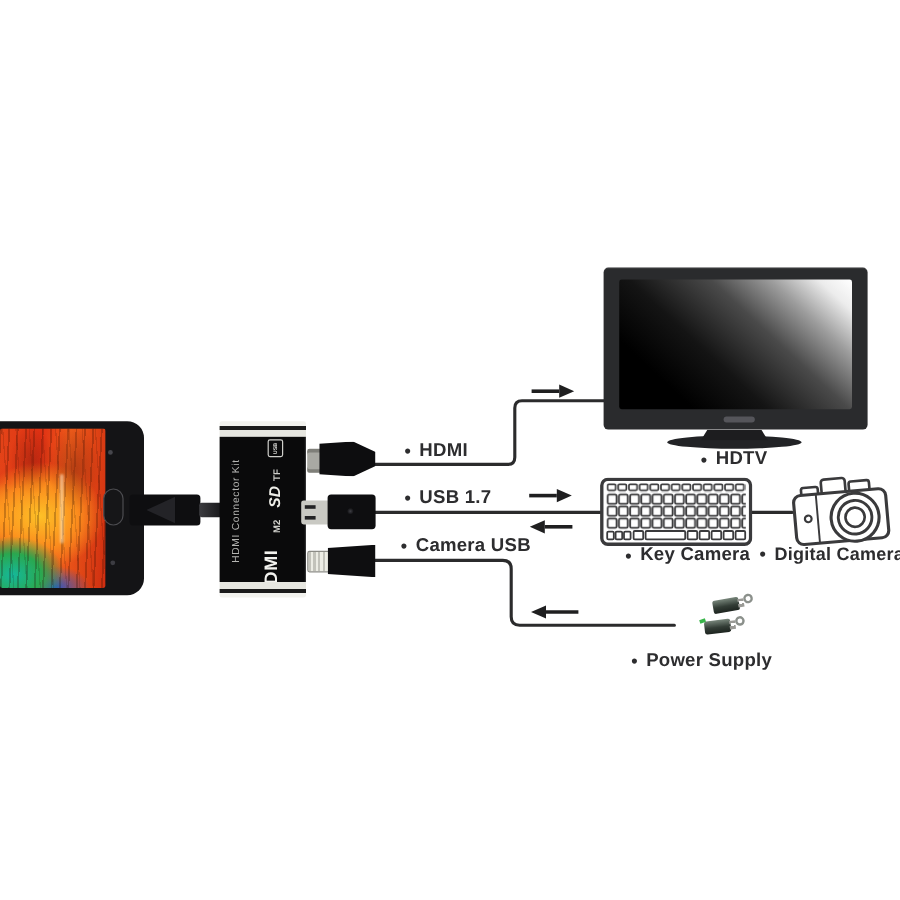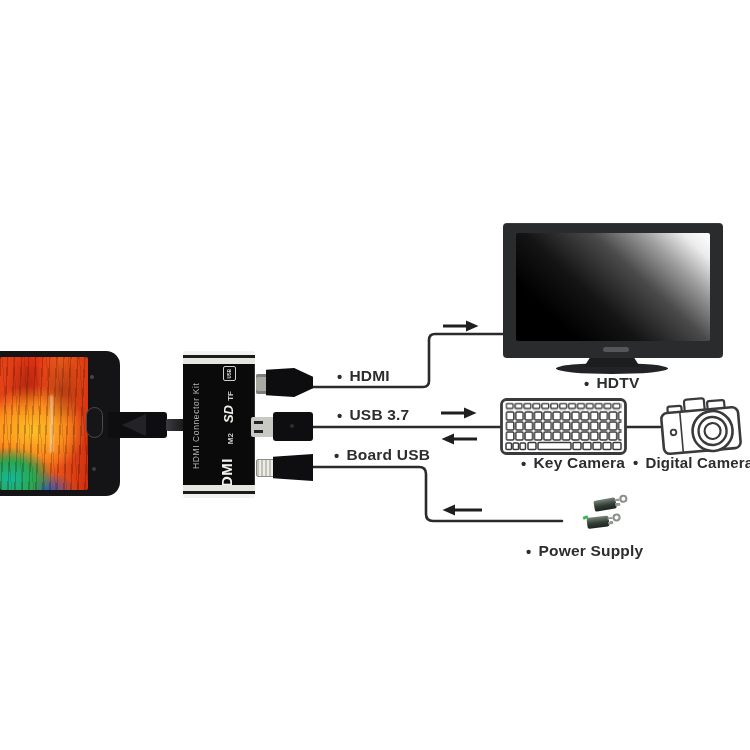--- a/index.html
+++ b/index.html
@@ -181,25 +181,25 @@
   </div>
   <div class="abs plug micro-tip"></div>
   <div class="abs plug micro-body"></div>
 
   <div class="abs dlabel" style="left:337px;top:367px;">
     <span class="bullet">•</span>
     <span>HDMI</span>
   </div>
   <div class="abs dlabel" style="left:337px;top:406px;">
     <span class="bullet">•</span>
-    <span>USB 3.7</span>
+    <span>USB 1.7</span>
   </div>
   <div class="abs dlabel" style="left:334px;top:446px;">
     <span class="bullet">•</span>
-    <span>Board USB</span>
+    <span>Camera USB</span>
   </div>
 
   <div class="abs tv-base"></div>
   <div class="abs tv-neck"></div>
   <div class="abs tv-frame">
     <div class="tv-screen"></div>
     <div class="tv-logo"></div>
   </div>
   <div class="abs dlabel" style="left:584px;top:374px;">
     <span class="bullet">•</span>

